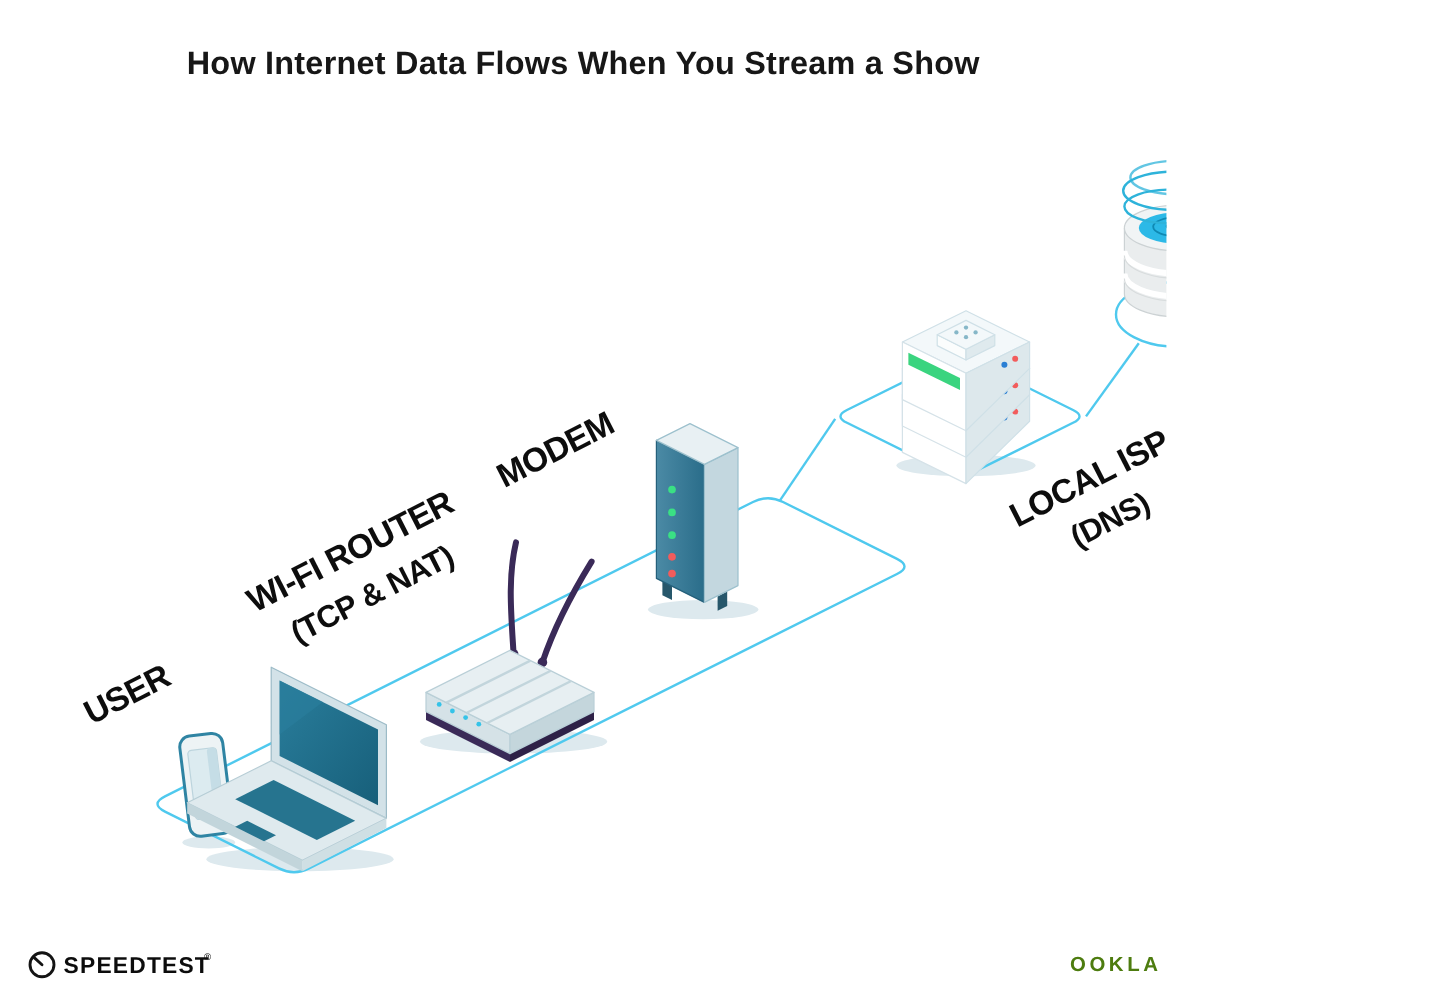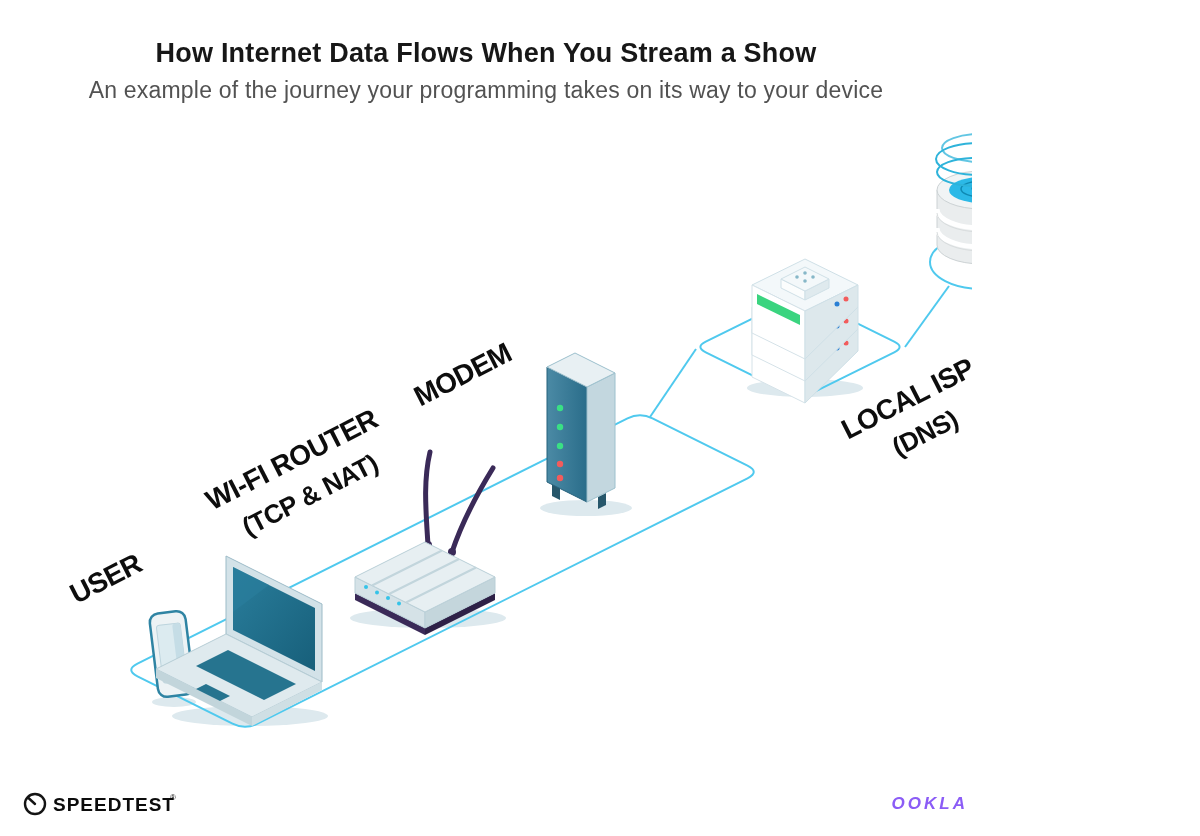--- a/index.html
+++ b/index.html
@@ -11,30 +11,29 @@
   .diagram-svg{position:absolute;top:0;left:0;}
   .node-label{font-family:"Liberation Sans",sans-serif;font-weight:700;font-size:28px;
               fill:#0d0d0d;letter-spacing:-0.5px;text-anchor:middle;}
   .node-label.sub{font-size:26px;}
   .footer{position:absolute;left:0;top:786px;width:100%;height:36px;padding-left:20px;}
   .speedtest-logo{position:absolute;left:22px;top:2px;}
   .speedtest-text{font-family:"Liberation Sans",sans-serif;font-weight:700;font-size:19px;
                   letter-spacing:1px;fill:#0c0c0c;}
   .speedtest-reg{font-size:8px;fill:#0c0c0c;font-family:"Liberation Sans",sans-serif;}
   .ookla-logo{position:absolute;right:24px;top:8px;font-weight:700;font-size:17px;
-              letter-spacing:3px;color:#8b5cf6;font-style:italic;}
+              letter-spacing:3px;color:#4d7c0f;}
 </style>
 </head>
 <body>
 
 <div class="page">
 
   <div class="header">
     <h1 class="title">How Internet Data Flows When You Stream a Show</h1>
-    <div class="subtitle">An example of the journey your programming takes on its way to your device</div>
   </div>
 
   <svg class="diagram-svg" width="1200" height="836" viewBox="0 0 1200 836">
     <defs>
       <linearGradient id="modemFront" x1="0" y1="0" x2="1" y2="0">
         <stop offset="0" stop-color="#4b8aa5"></stop>
         <stop offset="1" stop-color="#2a6d8a"></stop>
       </linearGradient>
       <linearGradient id="screenGrad" x1="0" y1="0" x2="1" y2="1">
         <stop offset="0" stop-color="#2a7e9c"></stop>

